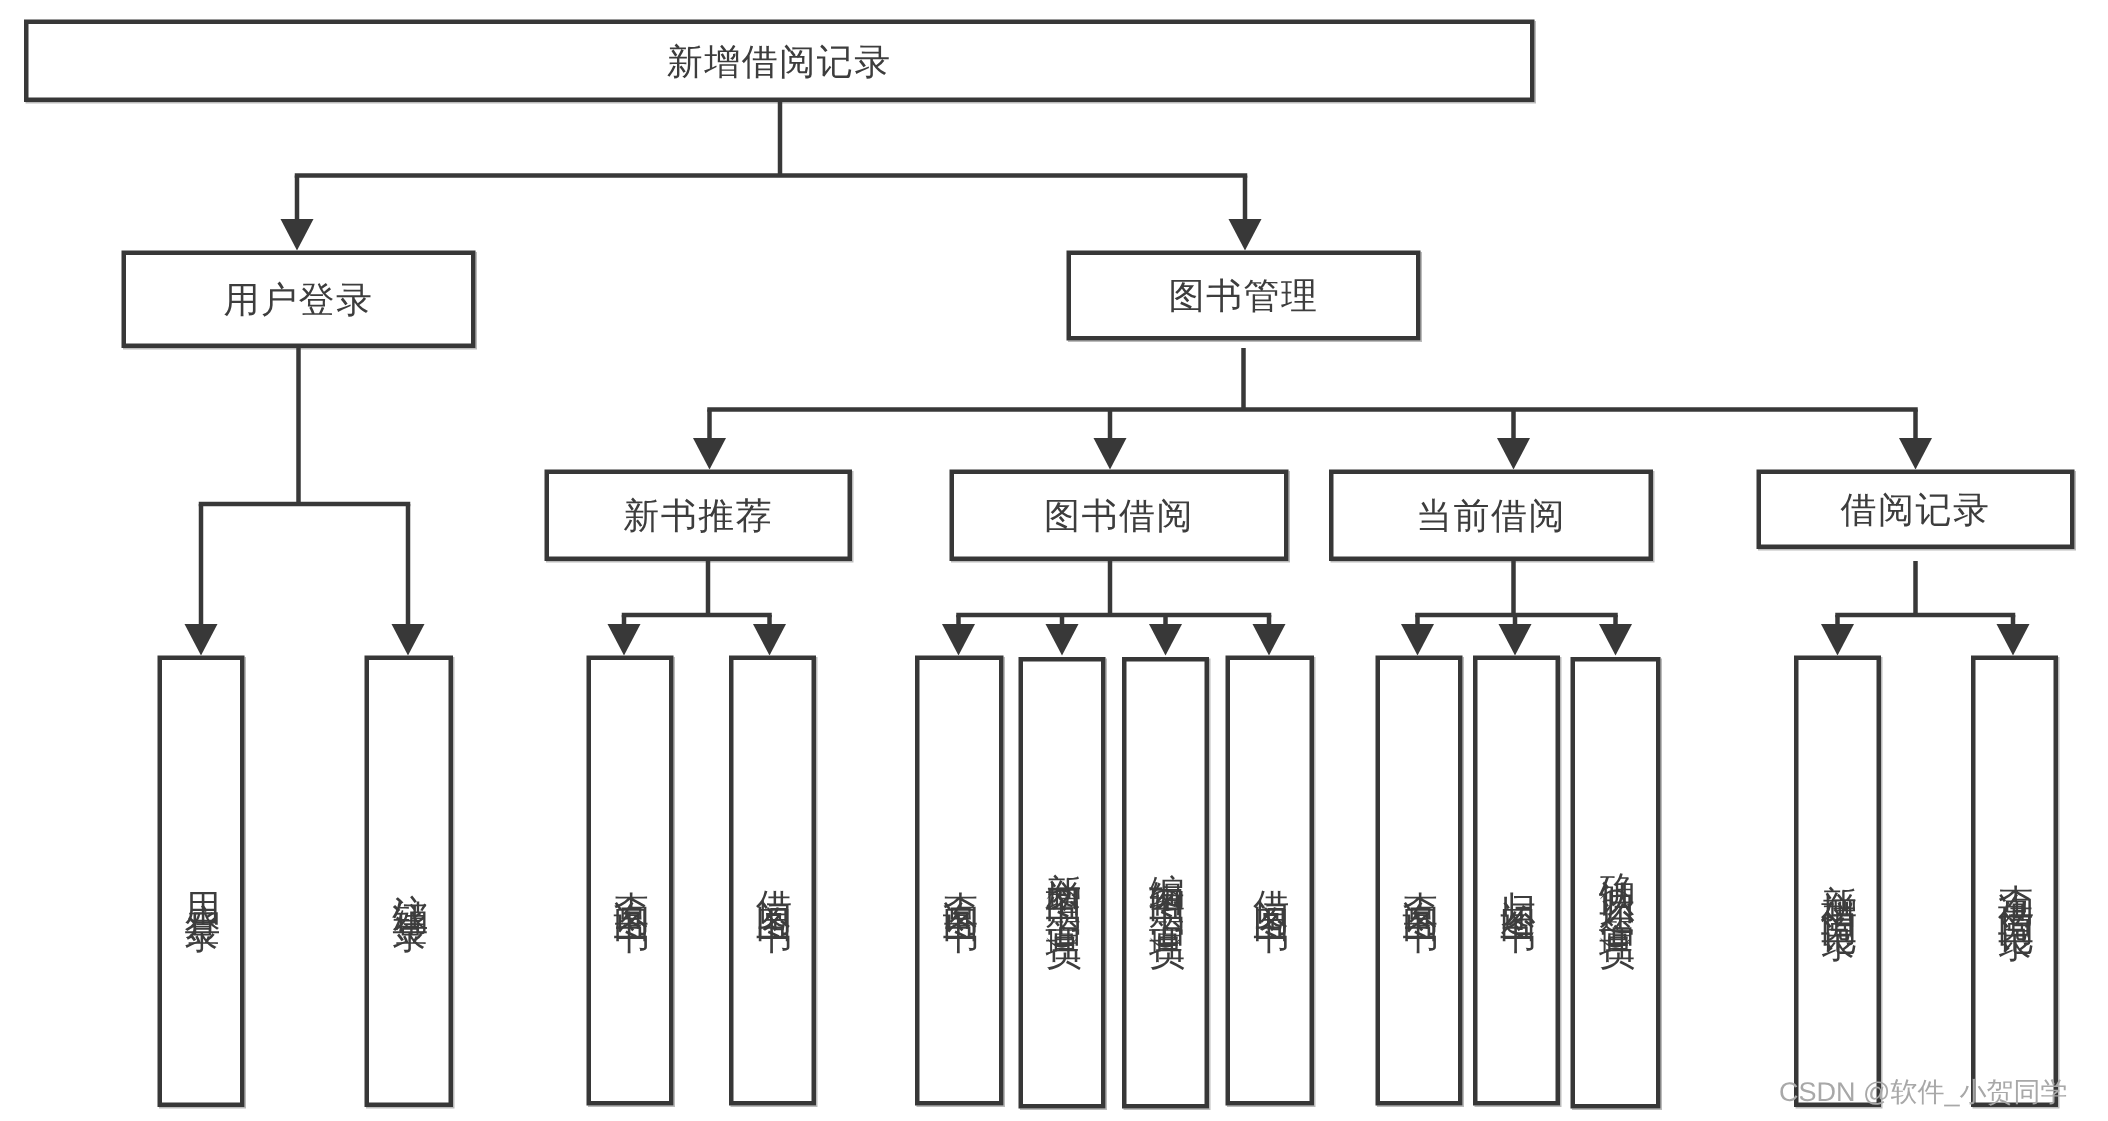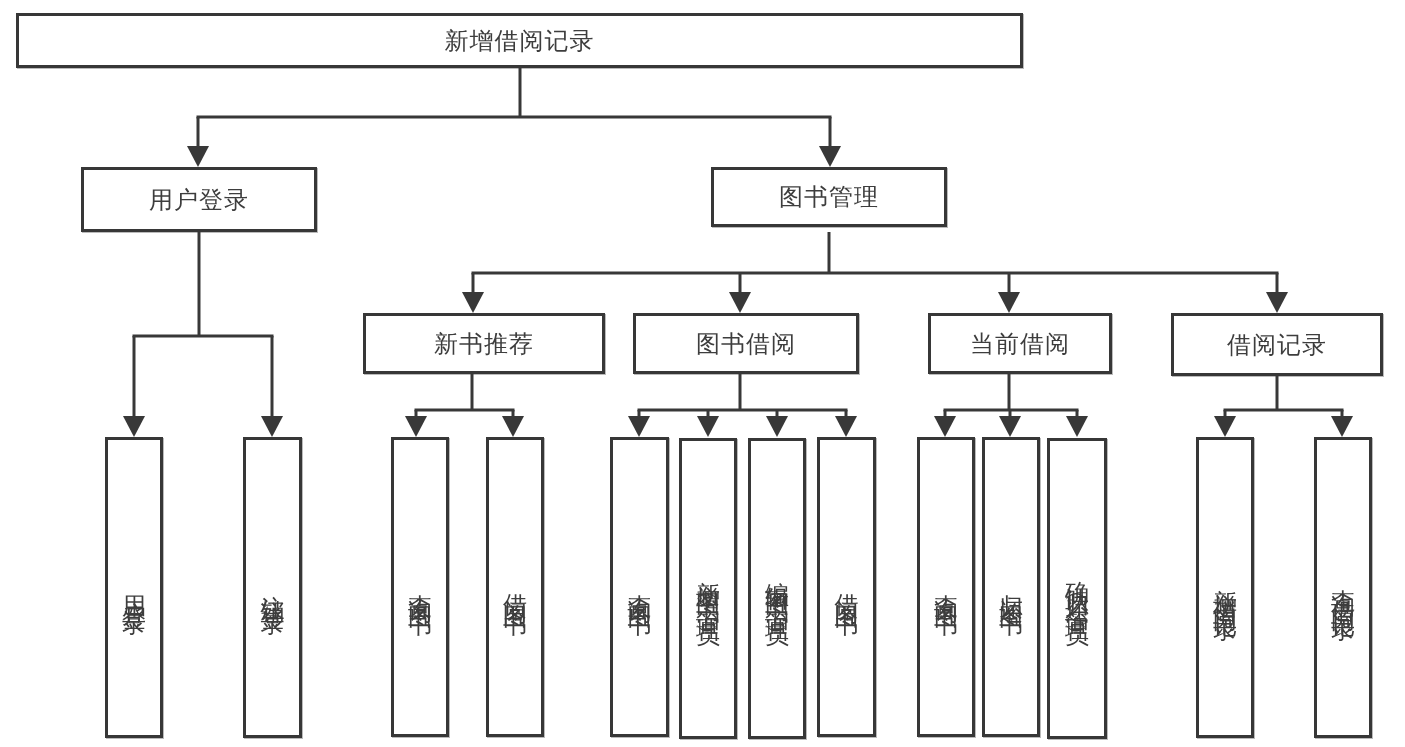--- a/index.html
+++ b/index.html
@@ -130,30 +130,30 @@
     <span class="hlabel">新增借阅记录</span>
   </div>
 
   <div class="box" style="left:81px; top:167px; width:236px; height:65px;">
     <span class="hlabel">用户登录</span>
   </div>
   <div class="box" style="left:711px; top:167px; width:236px; height:60px;">
     <span class="hlabel">图书管理</span>
   </div>
 
-  <div class="box" style="left:363px; top:313px; width:242px; height:61px;">
+  <div class="box" style="left:363px; top:313px; width:205px; height:61px;">
     <span class="hlabel">新书推荐</span>
   </div>
   <div class="box" style="left:633px; top:313px; width:226px; height:61px;">
     <span class="hlabel">图书借阅</span>
   </div>
-  <div class="box" style="left:928px; top:313px; width:184px; height:61px;">
+  <div class="box" style="left:886px; top:313px; width:216px; height:61px;">
     <span class="hlabel">当前借阅</span>
   </div>
-  <div class="box" style="left:1171px; top:313px; width:212px; height:63px;">
+  <div class="box" style="left:1171px; top:313px; width:212px; height:53px;">
     <span class="hlabel">借阅记录</span>
   </div>
 
   <div class="box" style="left:105px; top:437px; width:58px; height:301px;">
     <span class="vlabel">用户登录</span>
   </div>
   <div class="box" style="left:243px; top:437px; width:59px; height:301px;">
     <span class="vlabel">注销登录</span>
   </div>
 
@@ -187,14 +187,15 @@
     <span class="vlabel">确认归还（管理员）</span>
   </div>
 
   <div class="box" style="left:1196px; top:437px; width:58px; height:301px;">
     <span class="vlabel">新增借阅记录</span>
   </div>
   <div class="box" style="left:1314px; top:437px; width:58px; height:301px;">
     <span class="vlabel">查询借阅记录</span>
   </div>
 
+  <div class="watermark">CSDN @软件_小贺同学</div>
 
 </div>
 
 </body></html>

